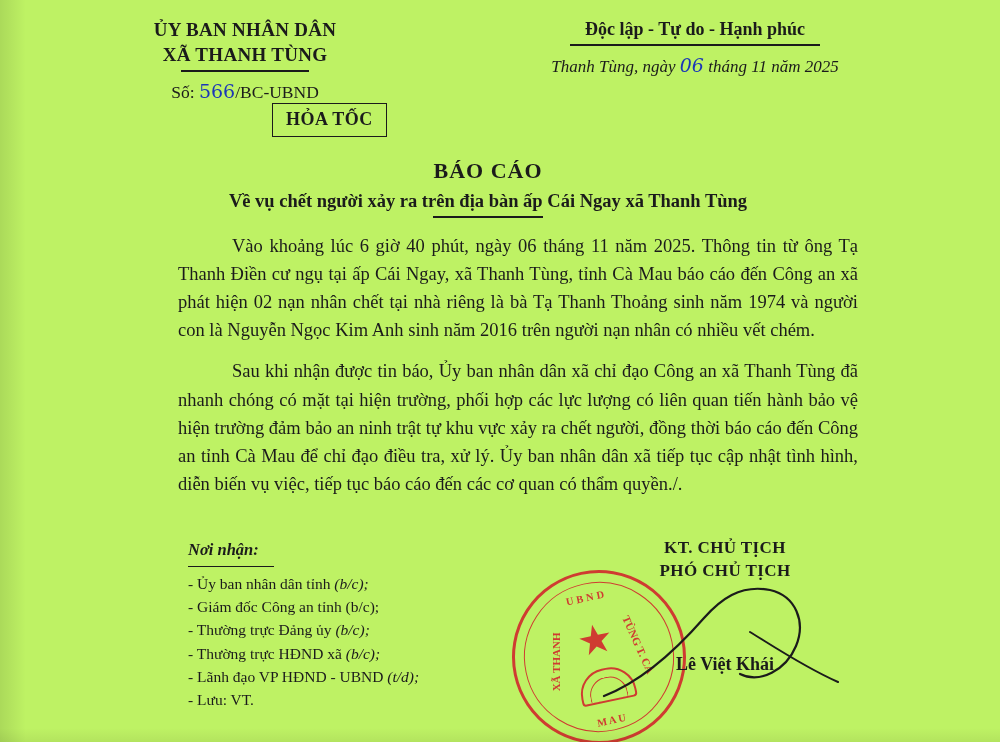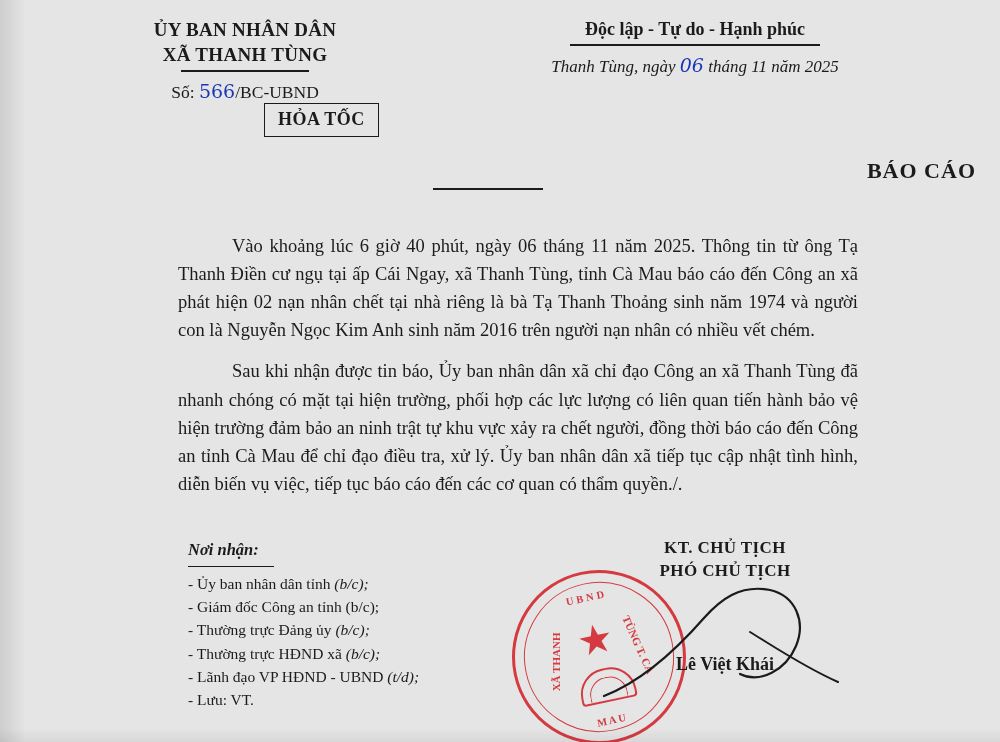--- a/index.html
+++ b/index.html
@@ -12,21 +12,21 @@
     height: 742px;
     overflow: hidden;
     font-family: "Liberation Serif", "DejaVu Serif", serif;
     color: #1b1b1b;
     position: relative;
   }
   .page {
     position: relative;
     width: 1000px;
     height: 742px;
-    background: #e5e5e5;
+    background: #bef264;
   }
 
   
   .header {
     position: absolute;
     top: 18px;
     left: 0;
     width: 1000px;
     display: flex;
     align-items: flex-start;
@@ -90,35 +90,35 @@
   }
   .date-line {
     font-size: 17px;
     font-style: italic;
   }
 
   
   .hoatoc {
     position: absolute;
     top: 103px;
-    left: 264px;
+    left: 272px;
     border: 1.6px solid #1b1b1b;
     padding: 5px 13px 6px 13px;
     font-size: 18px;
     font-weight: bold;
     letter-spacing: 0.5px;
   }
 
   
   .title-block {
     position: absolute;
     top: 158px;
     left: 0;
     width: 976px;
-    text-align: right;
+    text-align: center;
   }
   .doc-title {
     font-size: 22px;
     font-weight: bold;
     letter-spacing: 1px;
   }
   .doc-subtitle {
     font-size: 18.5px;
     font-weight: bold;
     margin-top: 7px;
@@ -332,20 +332,21 @@
         <span class="hand-blue">06</span>
         <span>tháng 11 năm 2025</span>
       </div>
     </div>
   </div>
 
   <div class="hoatoc">HỎA TỐC</div>
 
   <div class="title-block">
     <div class="doc-title">BÁO CÁO</div>
+    <div class="doc-subtitle">Về vụ chết người xảy ra trên địa bàn ấp Cái Ngay xã Thanh Tùng</div>
     <div class="title-rule"></div>
   </div>
 
   <div class="body-text">
     <p>Vào khoảng lúc 6 giờ 40 phút, ngày 06 tháng 11 năm 2025. Thông tin từ ông Tạ Thanh Điền cư ngụ tại ấp Cái Ngay, xã Thanh Tùng, tỉnh Cà Mau báo cáo đến Công an xã phát hiện 02 nạn nhân chết tại nhà riêng là bà Tạ Thanh Thoảng sinh năm 1974 và người con là Nguyễn Ngọc Kim Anh sinh năm 2016 trên người nạn nhân có nhiều vết chém.</p>
     <p>Sau khi nhận được tin báo, Ủy ban nhân dân xã chỉ đạo Công an xã Thanh Tùng đã nhanh chóng có mặt tại hiện trường, phối hợp các lực lượng có liên quan tiến hành bảo vệ hiện trường đảm bảo an ninh trật tự khu vực xảy ra chết người, đồng thời báo cáo đến Công an tỉnh Cà Mau để chỉ đạo điều tra, xử lý. Ủy ban nhân dân xã tiếp tục cập nhật tình hình, diễn biến vụ việc, tiếp tục báo cáo đến các cơ quan có thẩm quyền./.</p>
   </div>
 
   <div class="recipients">
     <div class="recipients-title">Nơi nhận:</div>

